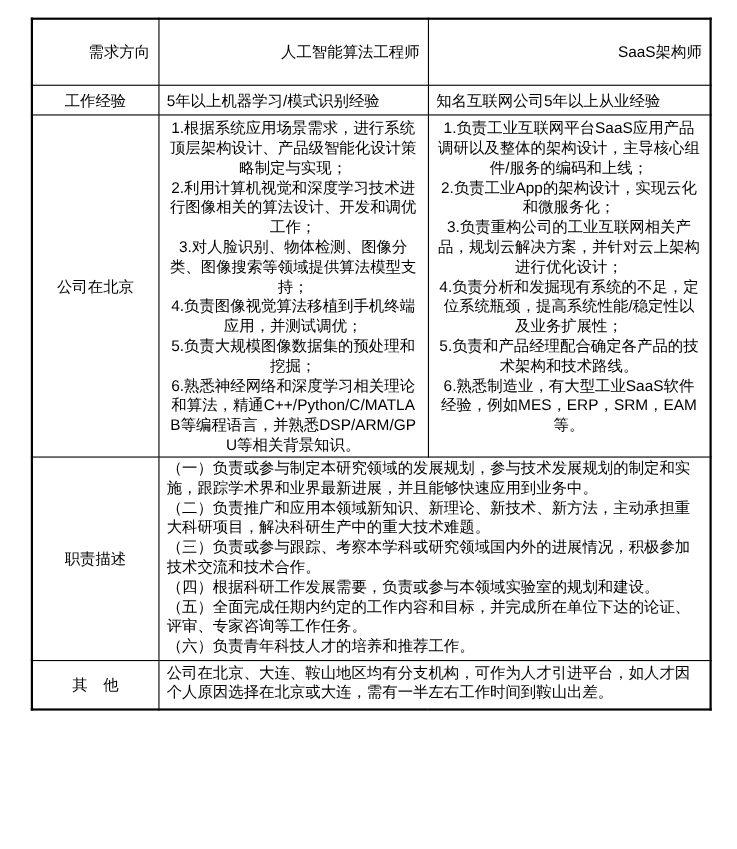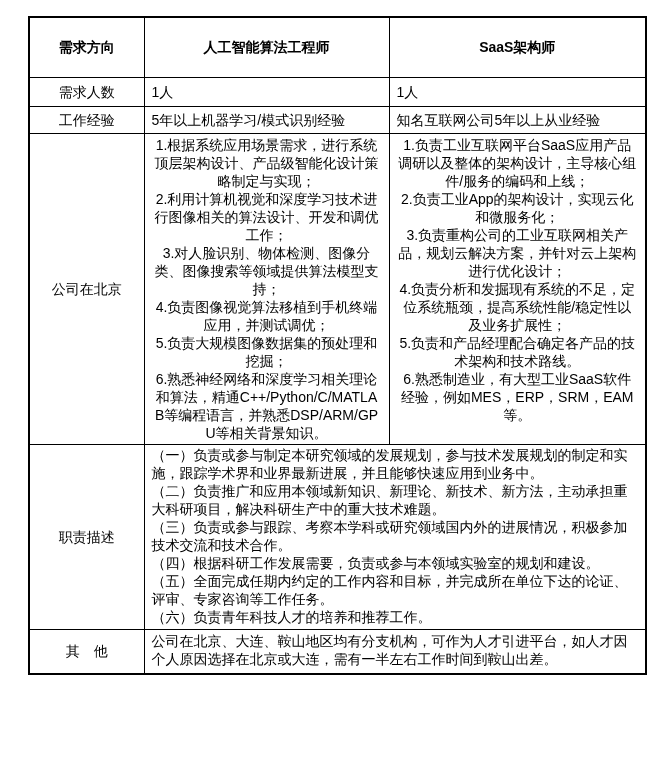--- a/index.html
+++ b/index.html
@@ -25,23 +25,23 @@
   }
   table.doc-table td {
     border: 1px solid #000000;
     font-size: 14px;
     line-height: 18px;
     padding: 2px 7px;
     overflow: hidden;
     word-break: break-all;
   }
   td.header-cell {
-    font-weight: bold;
+    font-weight: normal;
     font-size: 15px;
-    text-align: center;
+    text-align: right;
     vertical-align: middle;
     white-space: pre-wrap;
   }
   td.label-cell {
     text-align: center;
     vertical-align: middle;
     white-space: pre-wrap;
   }
   td.value-cell {
     text-align: left;
@@ -71,25 +71,20 @@
     <col style="width:115px">
     <col style="width:245px">
     <col style="width:257px">
   </colgroup>
   <tbody>
     <tr style="height:60px">
       <td class="header-cell">需求方向</td>
       <td class="header-cell">人工智能算法工程师</td>
       <td class="header-cell">SaaS架构师</td>
     </tr>
-    <tr style="height:29px">
-      <td class="label-cell">需求人数</td>
-      <td class="value-cell">1人</td>
-      <td class="value-cell">1人</td>
-    </tr>
     <tr style="height:27px">
       <td class="label-cell">工作经验</td>
       <td class="value-cell">5年以上机器学习/模式识别经验</td>
       <td class="value-cell">知名互联网公司5年以上从业经验</td>
     </tr>
     <tr style="height:285px">
       <td class="label-cell">公司在北京</td>
       <td class="list-cell">1.根据系统应用场景需求，进行系统顶层架构设计、产品级智能化设计策略制定与实现；
 2.利用计算机视觉和深度学习技术进行图像相关的算法设计、开发和调优工作；
 3.对人脸识别、物体检测、图像分类、图像搜索等领域提供算法模型支持；

